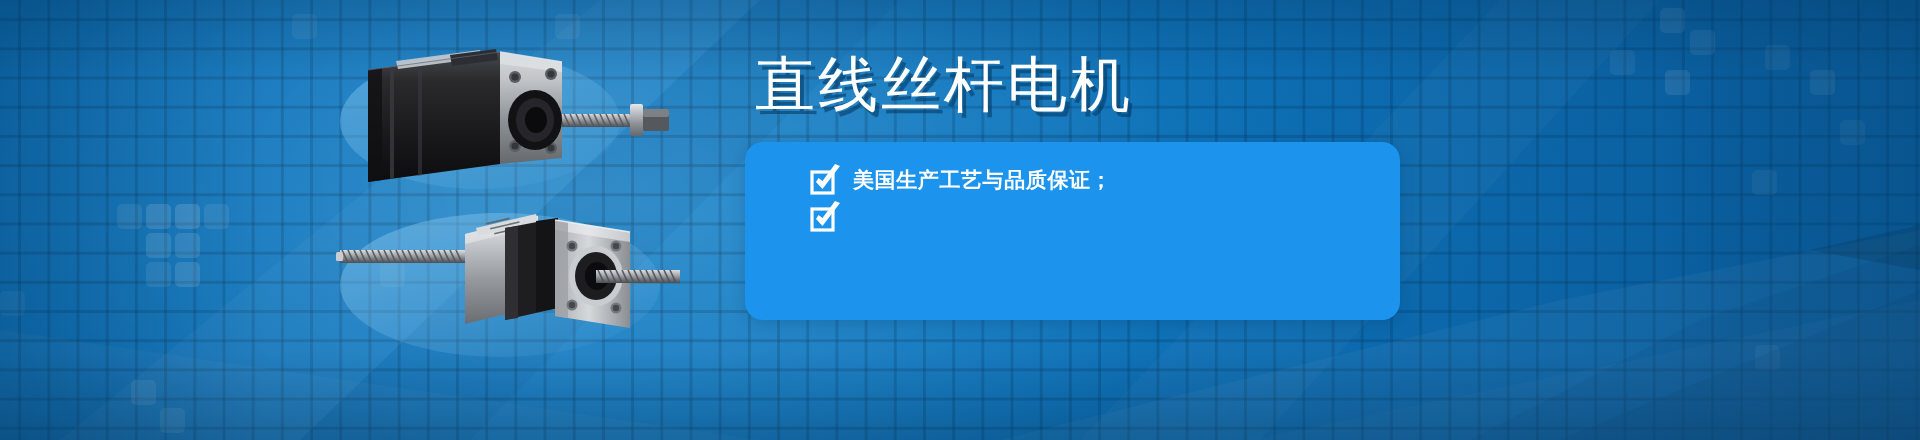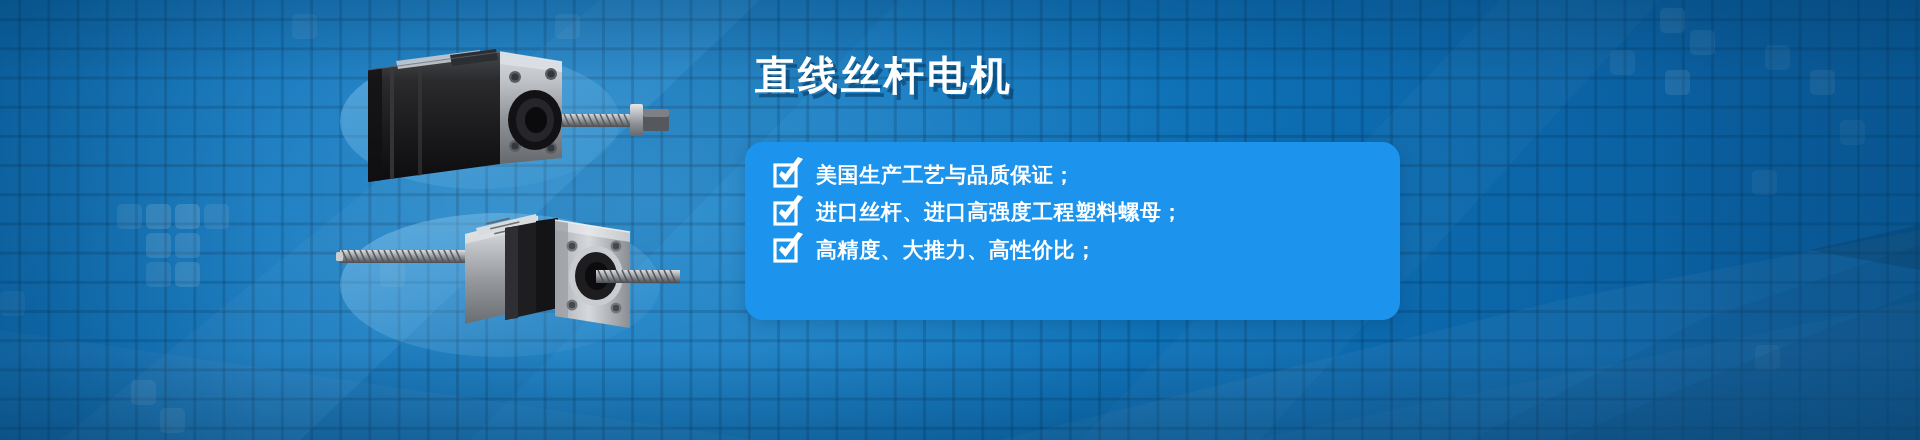--- a/index.html
+++ b/index.html
@@ -42,36 +42,36 @@
 
   
   .products{ position:absolute; left:0; top:0; width:760px; height:440px; }
 
   .motor-a{ position:absolute; left:330px; top:36px; width:350px; height:160px; }
   .motor-b{ position:absolute; left:300px; top:190px; width:380px; height:170px; }
 
   
   .headline{
     position:absolute; left:755px; top:55px;
-    font-size:40px; line-height:1; font-weight:bold; color:#ffffff;
+    font-size:60px; line-height:1; font-weight:normal; color:#ffffff;
     letter-spacing:3px;
     text-shadow:4px 5px 0 rgba(4,52,92,.55);
     white-space:nowrap;
   }
 
   
   .panel{
     position:absolute; left:745px; top:142px; width:655px; height:178px;
     background:#1c93ec; border-radius:18px;
     box-shadow:0 3px 14px rgba(3,50,90,.22);
     padding:14px 0 14px 0;
   }
   .feature{
-    display:flex; align-items:center; gap:17px;
-    height:37.5px; padding-left:29px;
+    display:flex; align-items:flex-end; gap:17px;
+    height:37.5px; padding-left:29px;margin-left:37px;
   }
   .cbx{ position:relative; width:25px; height:25px; flex:0 0 25px; }
   .cbx svg{ position:absolute; left:-2px; top:-6px; width:33px; height:33px; display:block; }
   .ftxt{
     color:#ffffff; font-size:21px; font-weight:bold; letter-spacing:.6px;
     white-space:nowrap;
   }
 </style>
 </head>
 <body>
@@ -294,29 +294,19 @@
       <span class="ftxt">美国生产工艺与品质保证；</span>
     </div>
 
     <div class="feature">
       <span class="cbx">
         <svg viewBox="0 0 33 33">
           <rect x="3" y="9" width="21" height="21" fill="none" stroke="#ffffff" stroke-width="3.2"></rect>
           <path d="M7 19 L13.5 26 L31 3 L26 1 L13.5 18 L9.5 15 Z" fill="#ffffff"></path>
         </svg>
       </span>
-      <span class="ftxt">进口丝杆、进口高强度工程塑料螺母；</span>
     </div>
 
 
-    <div class="feature">
-      <span class="cbx">
-        <svg viewBox="0 0 33 33">
-          <rect x="3" y="9" width="21" height="21" fill="none" stroke="#ffffff" stroke-width="3.2"></rect>
-          <path d="M7 19 L13.5 26 L31 3 L26 1 L13.5 18 L9.5 15 Z" fill="#ffffff"></path>
-        </svg>
-      </span>
-      <span class="ftxt">高精度、大推力、高性价比；</span>
-    </div>
 
   </div>
 
 </div>
 
 </body></html>

